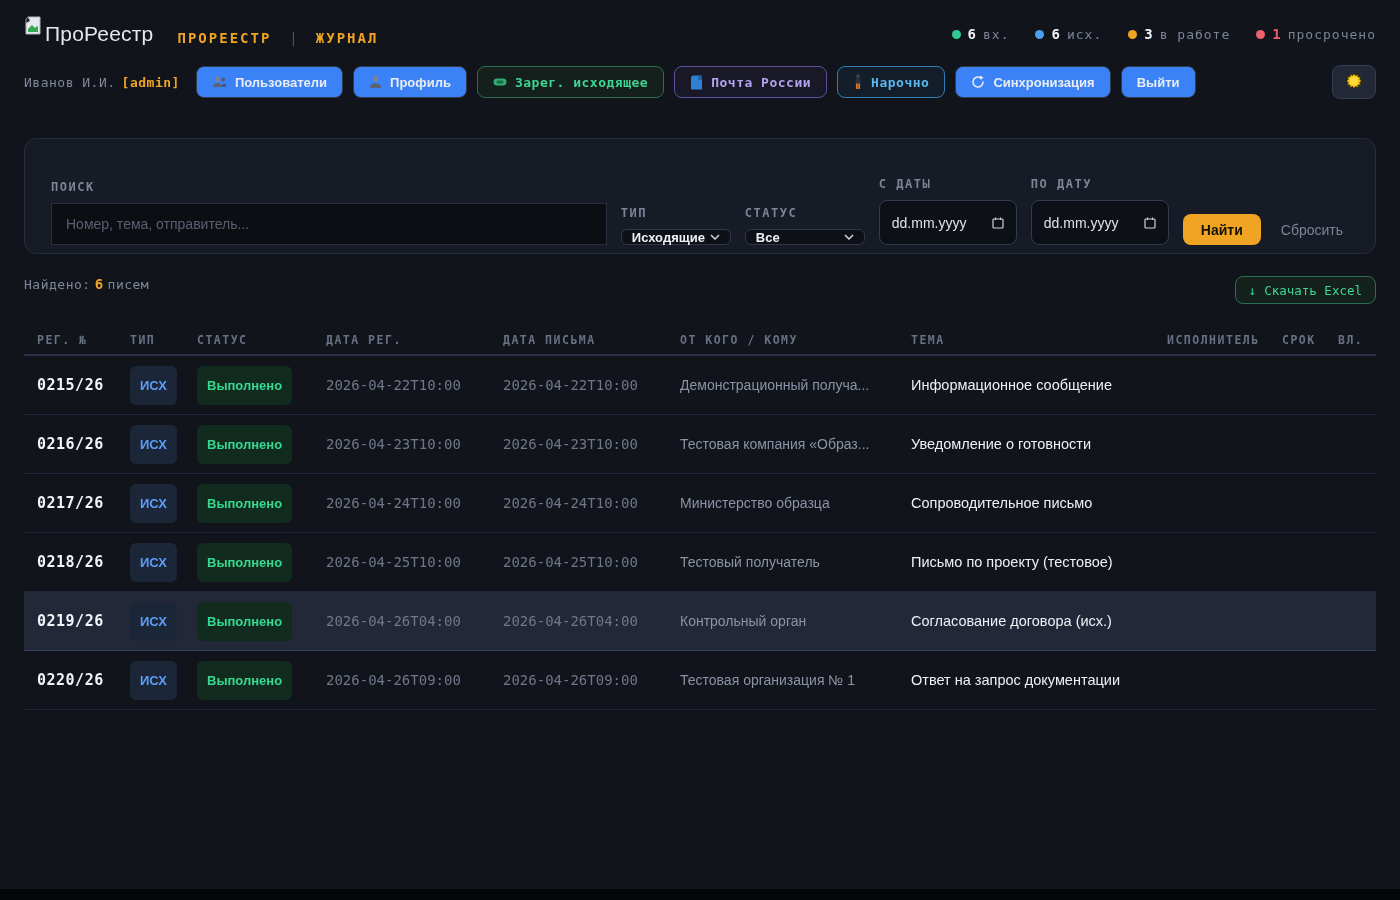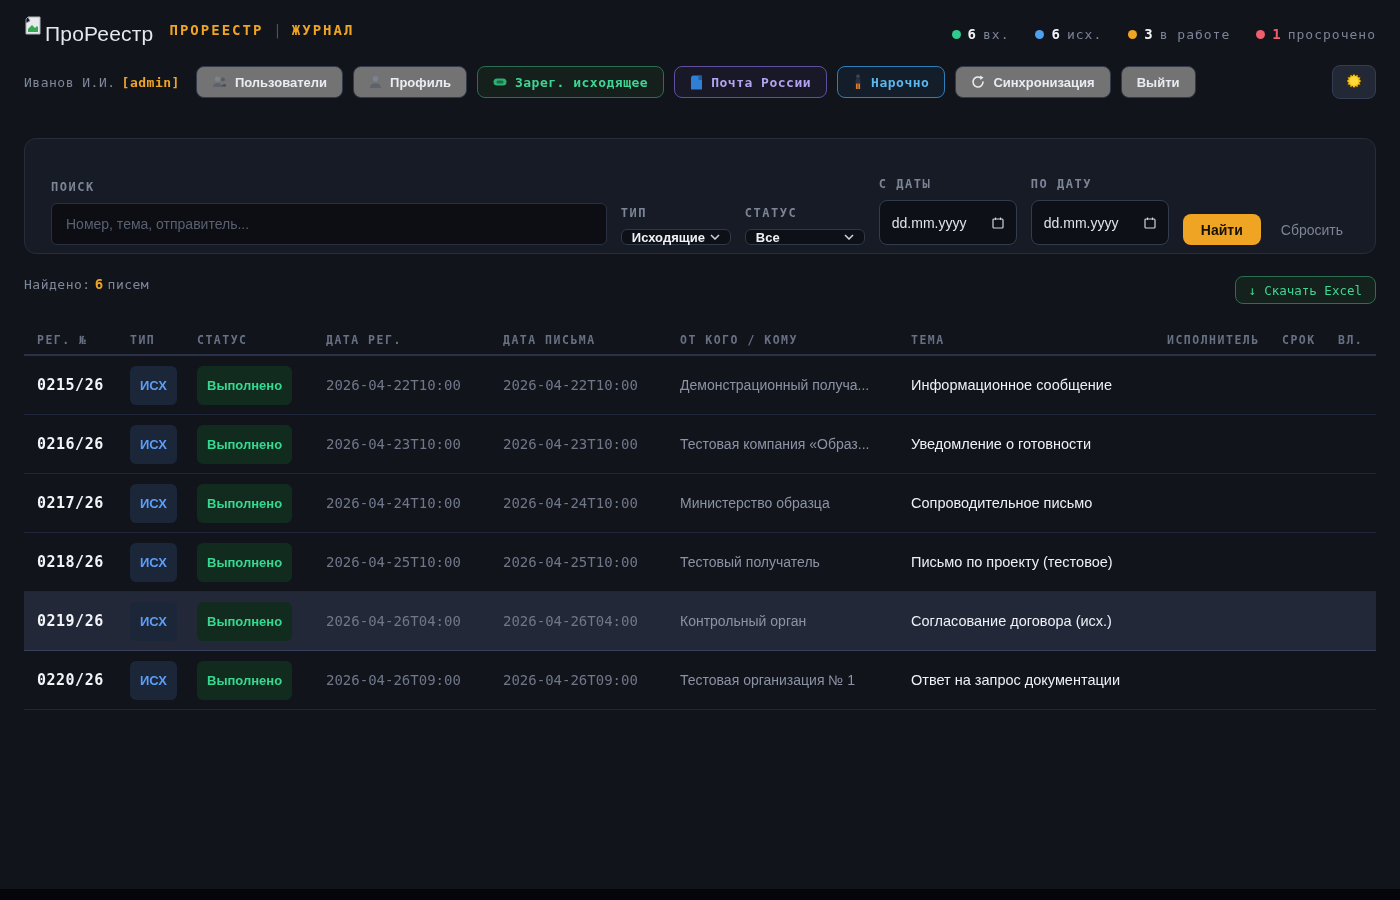--- a/index.html
+++ b/index.html
@@ -4,51 +4,51 @@
 <style>
   * { margin:0; padding:0; box-sizing:border-box; }
   html,body { width:1400px; height:900px; background:#04060a; overflow:hidden; }
   body { font-family:"Liberation Sans", sans-serif; }
   .mono { font-family:"DejaVu Sans Mono", monospace; }
 
   .app { width:1400px; height:889px; background:#11141b; }
 
   
   .header-top { display:flex; align-items:center; justify-content:space-between; padding:18px 24px 0 24px; height:50px; }
-  .brand { display:flex; align-items:flex-start; }
+  .brand { display:flex; align-items:flex-end;gap:8px; }
   .logo-wrap { display:flex; align-items:flex-start; }
   .logo-icon { width:18px; height:19px; margin:-6px 3px 0 0; }
   .logo-alt { font-size:21px; color:#e3e7ee; letter-spacing:0.2px; }
   .app-name { font-family:"DejaVu Sans Mono", monospace; font-weight:bold; font-size:14px; letter-spacing:2px; color:#f0a424; margin-left:16px; }
   .brand-sep { color:#4a5164; margin:0 10px; font-size:14px; }
   .counters { display:flex; align-items:center; gap:26px; font-family:"DejaVu Sans Mono", monospace; font-size:13px; }
   .counter { display:flex; align-items:center; gap:7px; }
   .dot { width:9px; height:9px; border-radius:50%; display:inline-block; }
   .counter b { color:#eef1f6; font-size:14px; }
   .counter .lbl { color:#7b8396; letter-spacing:1px; }
   .counter.overdue b { color:#ef5f6e; }
 
   
   .toolbar { display:flex; align-items:center; padding:0 24px; margin-top:14px; height:36px; }
   .user-info { font-family:"DejaVu Sans Mono", monospace; font-size:13px; color:#7f8799; margin-right:16px; letter-spacing:0.5px; }
   .user-info b { color:#f0a424; font-weight:bold; margin-left:6px; }
-  .btn { display:inline-flex; align-items:center; gap:8px; height:32px; padding:0 15px; background:#737373; border:1px solid #333a4c; border-radius:8px; color:#e9ecf2; font-size:13px; font-weight:bold; cursor:pointer; font-family:"Liberation Sans", sans-serif; margin-right:10px; }
+  .btn { display:inline-flex; align-items:center; gap:8px; height:32px; padding:0 15px; background:#3b82f6; border:1px solid #333a4c; border-radius:8px; color:#e9ecf2; font-size:13px; font-weight:bold; cursor:pointer; font-family:"Liberation Sans", sans-serif; margin-right:10px; }
   .btn .ico { display:inline-flex; }
   .btn.green { background:#151f1b; border-color:#2c6e52; color:#3ed694; font-family:"DejaVu Sans Mono", monospace; letter-spacing:0.5px; }
   .btn.purple { background:#181826; border-color:#5f4f9e; color:#b3a3f0; font-family:"DejaVu Sans Mono", monospace; letter-spacing:0.5px; }
   .btn.blue { background:#141e2b; border-color:#2e7fb5; color:#58b8f0; font-family:"DejaVu Sans Mono", monospace; letter-spacing:0.5px; }
   .theme-btn { margin-left:auto; margin-right:0; width:44px; height:34px; justify-content:center; background:#232836; border-color:#353d55; padding:0; }
 
   
   .panel { margin:38px 24px 0 24px; background:#171b25; border:1px solid #272d3b; border-radius:12px; padding:38px 26px 21px 26px; height:116px; }
   .filters { display:flex; align-items:flex-end; gap:14px; }
   .fgroup { display:flex; flex-direction:column; }
   .flabel { font-family:"DejaVu Sans Mono", monospace; font-size:12px; font-weight:bold; color:#7c8496; letter-spacing:1.5px; margin-bottom:9px; }
   .search-group { flex:1; }
-  .search-input { height:42px; background:#0c0e14; border:1px solid #2a3040; border-radius:6px; padding:0 14px; color:#e6e9f0; font-size:14px; width:100%; font-family:"Liberation Sans", sans-serif; outline:none; }
+  .search-input { height:42px; background:#0c0e14; border:1px solid #2a3040; border-radius:0; padding:0 14px; color:#e6e9f0; font-size:14px; width:100%; font-family:"Liberation Sans", sans-serif; outline:none; }
   .search-input::placeholder { color:#596070; }
   .select { width:110px; height:16px; background:#0d1017; border:1px solid #303748; border-radius:6px; display:flex; align-items:center; justify-content:space-between; padding:0 10px; color:#eef1f6; font-size:13px; font-weight:bold; cursor:pointer; }
   .select.status { width:120px; }
   .dateinput { width:138px; height:45px; background:#0d1017; border:1px solid #333b4e; border-radius:8px; display:flex; align-items:center; justify-content:space-between; padding:0 12px; color:#dfe3ec; font-size:14px; cursor:text; }
   .find-btn { height:31px; padding:0 18px; background:#f0a424; color:#181204; font-size:14px; font-weight:bold; border:none; border-radius:8px; cursor:pointer; font-family:"Liberation Sans", sans-serif; }
   .reset-btn { height:31px; padding:0 6px; background:transparent; color:#7c8496; font-size:14px; border:none; cursor:pointer; font-family:"Liberation Sans", sans-serif; }
 
   
   .results-row { display:flex; align-items:flex-start; justify-content:space-between; margin:22px 24px 0 24px; }
   .found { font-family:"DejaVu Sans Mono", monospace; font-size:13px; color:#7f8799; letter-spacing:0.5px; }

